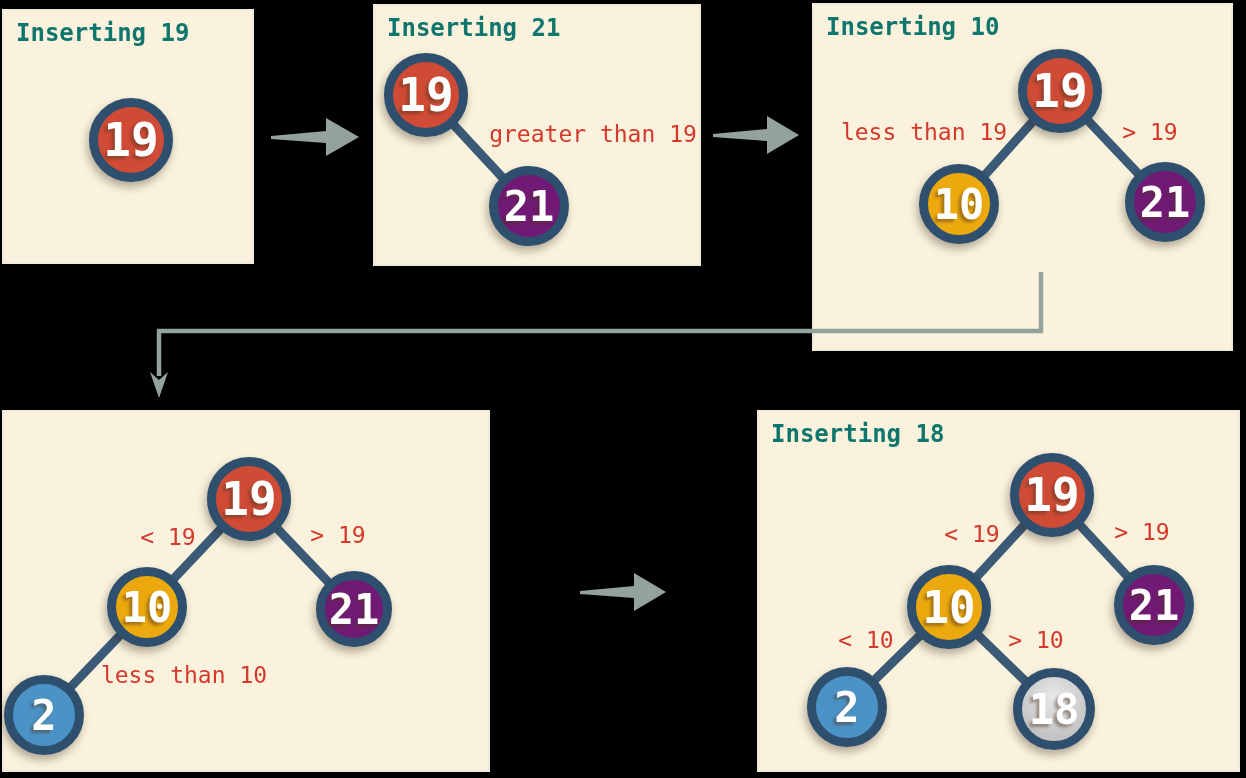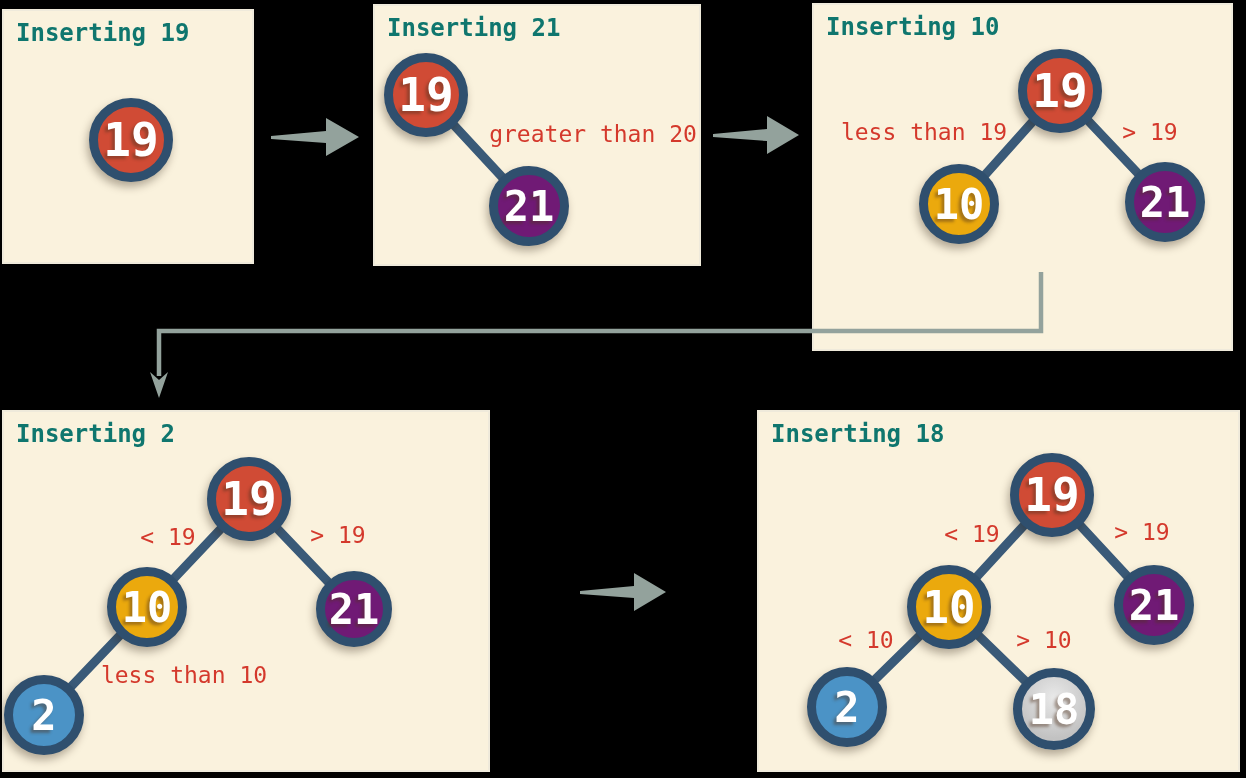--- a/index.html
+++ b/index.html
@@ -47,38 +47,37 @@
     <div class="node node--red" style="left:85px;top:87px;width:84px;height:84px;font-size:46px;">19</div>
   </section>
 
   <section class="panel" style="left:373px;top:4px;width:328px;height:262px;">
     <h2 class="panel-title">Inserting 21</h2>
     <svg class="edges" width="324" height="258" viewBox="0 0 324 258">
       <line class="edge" x1="51" y1="89" x2="154" y2="200"></line>
     </svg>
     <div class="node node--red" style="left:9px;top:47px;width:84px;height:84px;font-size:46px;">19</div>
     <div class="node node--teal" style="left:114px;top:160px;width:80px;height:80px;font-size:42px;">21</div>
-    <span class="tree-label" style="left:218px;top:128px;">greater than 20</span>
+    <span class="tree-label" style="left:218px;top:128px;">greater than 19</span>
   </section>
 
   <section class="panel" style="left:812px;top:3px;width:421px;height:348px;">
     <h2 class="panel-title">Inserting 10</h2>
     <svg class="edges" width="417" height="264" viewBox="0 0 417 264">
       <line class="edge" x1="246" y1="86" x2="145" y2="199"></line>
       <line class="edge" x1="246" y1="86" x2="351" y2="197"></line>
     </svg>
     <div class="node node--red" style="left:204px;top:44px;width:84px;height:84px;font-size:46px;">19</div>
     <div class="node node--gold" style="left:105px;top:159px;width:80px;height:80px;font-size:42px;">10</div>
     <div class="node node--teal" style="left:311px;top:157px;width:80px;height:80px;font-size:42px;">21</div>
     <span class="tree-label" style="left:110px;top:127px;">less than 19</span>
     <span class="tree-label" style="left:336px;top:127px;">&gt; 19</span>
   </section>
 
   <section class="panel" style="left:2px;top:410px;width:488px;height:362px;">
-    <h2 class="panel-title">Inserting 2</h2>
     <svg class="edges" width="484" height="358" viewBox="0 0 484 358">
       <line class="edge" x1="245" y1="87" x2="143" y2="195"></line>
       <line class="edge" x1="245" y1="87" x2="350" y2="197"></line>
       <line class="edge" x1="143" y1="195" x2="40" y2="303"></line>
     </svg>
     <div class="node node--red" style="left:203px;top:45px;width:84px;height:84px;font-size:46px;">19</div>
     <div class="node node--gold" style="left:103px;top:155px;width:80px;height:80px;font-size:42px;">10</div>
     <div class="node node--teal" style="left:312px;top:159px;width:76px;height:76px;font-size:42px;">21</div>
     <div class="node node--blue" style="left:0px;top:263px;width:80px;height:80px;font-size:42px;">2</div>
     <span class="tree-label" style="left:164px;top:125px;">&lt; 19</span>
@@ -95,21 +94,21 @@
       <line class="edge" x1="190" y1="195" x2="295" y2="297"></line>
     </svg>
     <div class="node node--red" style="left:251px;top:41px;width:84px;height:84px;font-size:46px;">19</div>
     <div class="node node--gold" style="left:148px;top:153px;width:84px;height:84px;font-size:44px;">10</div>
     <div class="node node--teal" style="left:355px;top:153px;width:80px;height:80px;font-size:42px;">21</div>
     <div class="node node--blue" style="left:48px;top:255px;width:80px;height:80px;font-size:42px;">2</div>
     <div class="node node--gray" style="left:254px;top:256px;width:82px;height:82px;font-size:42px;">18</div>
     <span class="tree-label" style="left:213px;top:122px;">&lt; 19</span>
     <span class="tree-label" style="left:383px;top:120px;">&gt; 19</span>
     <span class="tree-label" style="left:107px;top:228px;">&lt; 10</span>
-    <span class="tree-label" style="left:277px;top:228px;margin-left:8px;">&gt; 10</span>
+    <span class="tree-label" style="left:277px;top:228px;">&gt; 10</span>
   </section>
 
   <svg class="flow-arrow" style="left:271px;top:114px;" width="88" height="46" viewBox="0 0 88 46">
     <polygon points="0,22 55,17 55,4 88,23 55,42 55,29 0,25"></polygon>
   </svg>
 
   <svg class="flow-arrow" style="left:713px;top:112px;" width="86" height="46" viewBox="0 0 86 46">
     <polygon points="0,22 54,17 54,4 86,23 54,42 54,29 0,25"></polygon>
   </svg>
 

